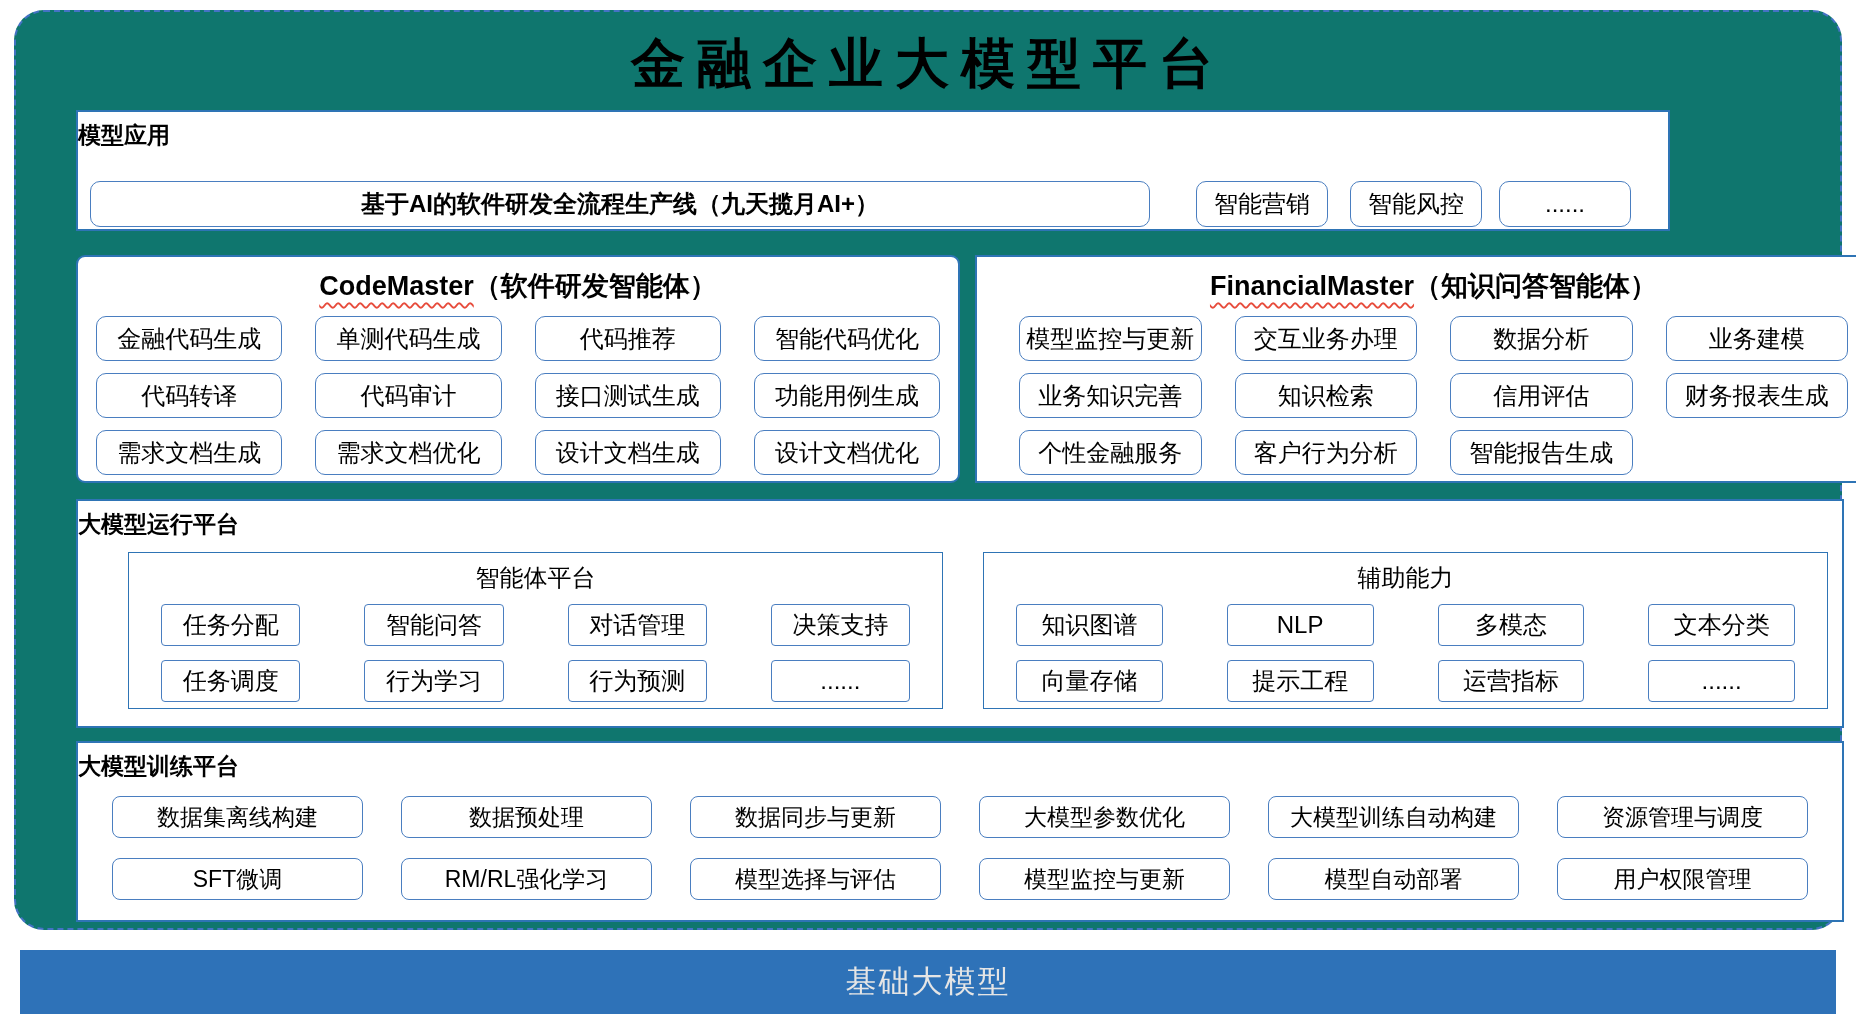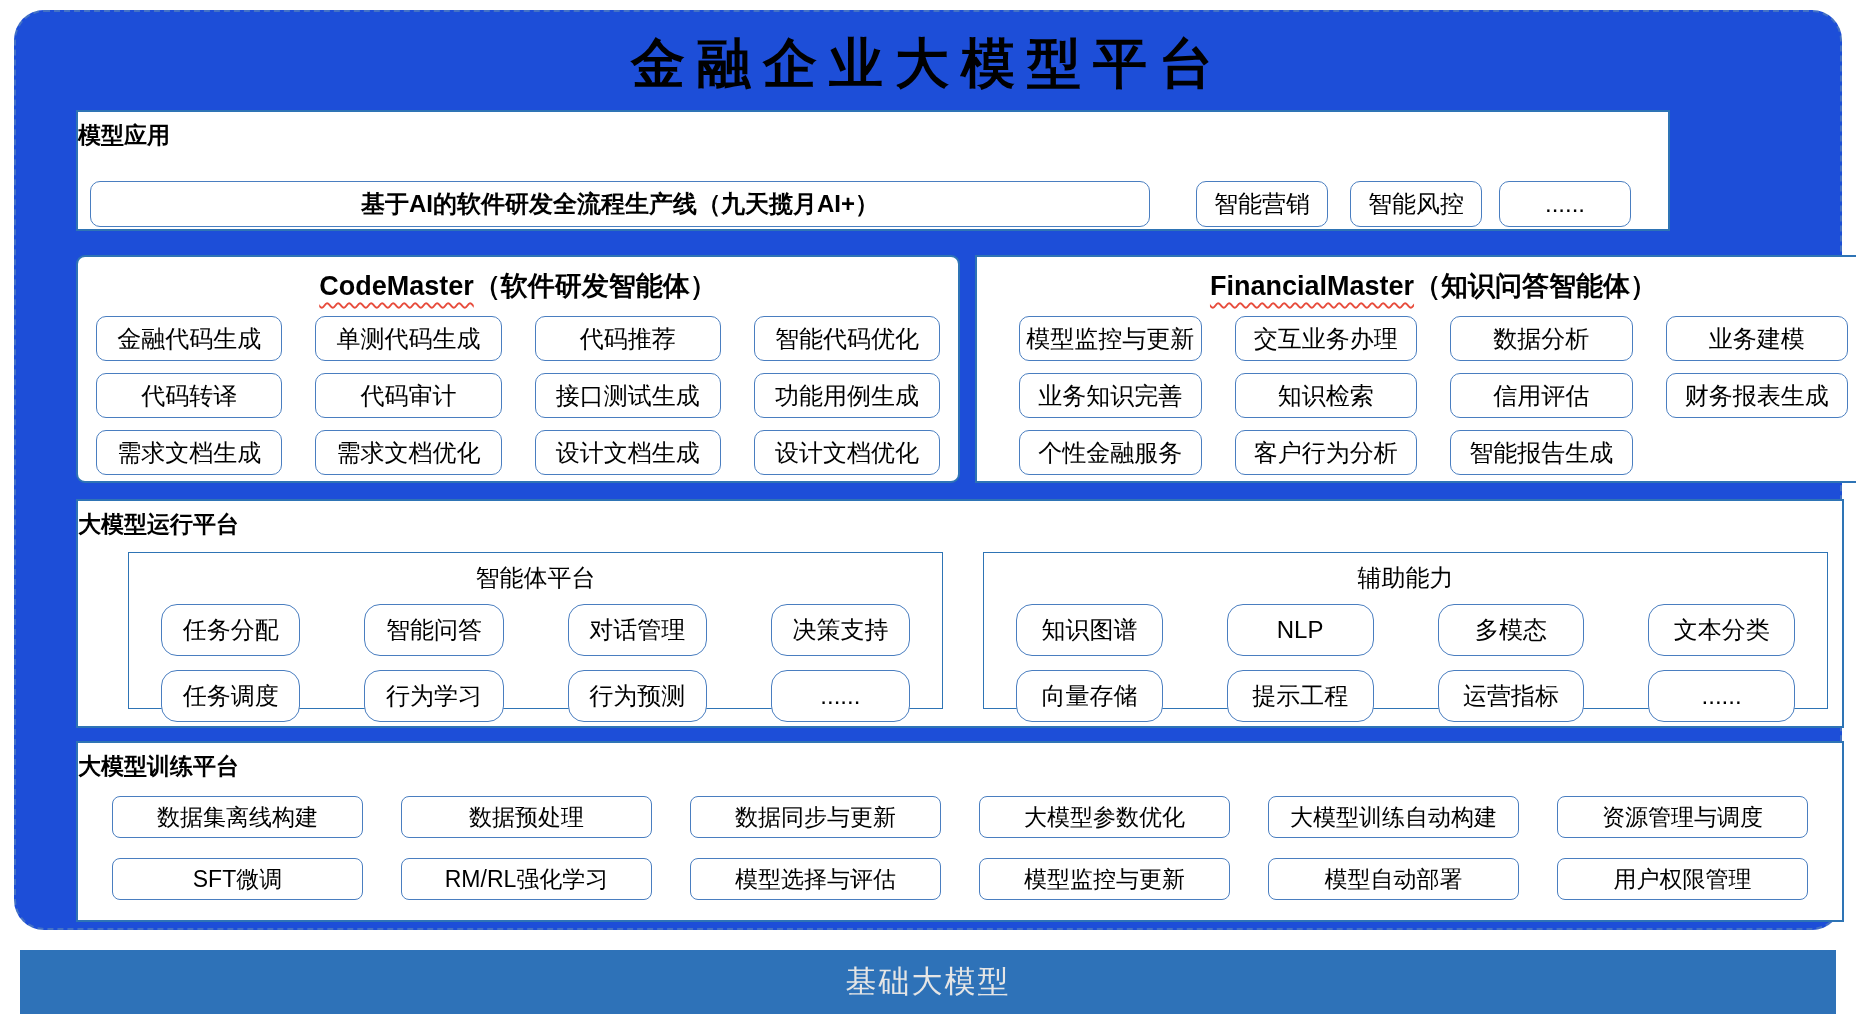--- a/index.html
+++ b/index.html
@@ -14,21 +14,21 @@
     height: 1024px;
     background: #ffffff;
     overflow: hidden;
   }
   .outer {
     position: absolute;
     left: 14px; top: 10px;
     width: 1824px; height: 916px;
     border: 2px dashed #4472C4;
     border-radius: 30px;
-    background: #1d4ed8;
+    background: #0f766e;
   }
   .title {
     position: absolute;
     left: 0; right: 0; top: 16px;
     text-align: center;
     font-family: "Liberation Serif", "DejaVu Serif", serif;
     font-weight: 700;
     font-size: 54px;
     letter-spacing: 12px;
     color: #000000;
@@ -112,21 +112,21 @@
     padding-top: 9px;
     color: #000000;
   }
   .grid4n {
     display: grid;
     grid-template-columns: repeat(4, 1fr);
     column-gap: 64px;
     row-gap: 14px;
     padding: 10px 32px 0 32px;
   }
-  .grid4n .btn { height: 52px; border-radius: 16px; }
+  .grid4n .btn { height: 42px; border-radius: 4px; }
   
   .sec4 { left: 60px; top: 729px; width: 1764px; height: 177px; }
   .grid6 {
     display: grid;
     grid-template-columns: repeat(6, 1fr);
     column-gap: 38px;
     row-gap: 20px;
     padding: 14px 34px 0 34px;
   }
   .grid6 .btn { height: 42px; font-size: 23px; border-radius: 8px; }

